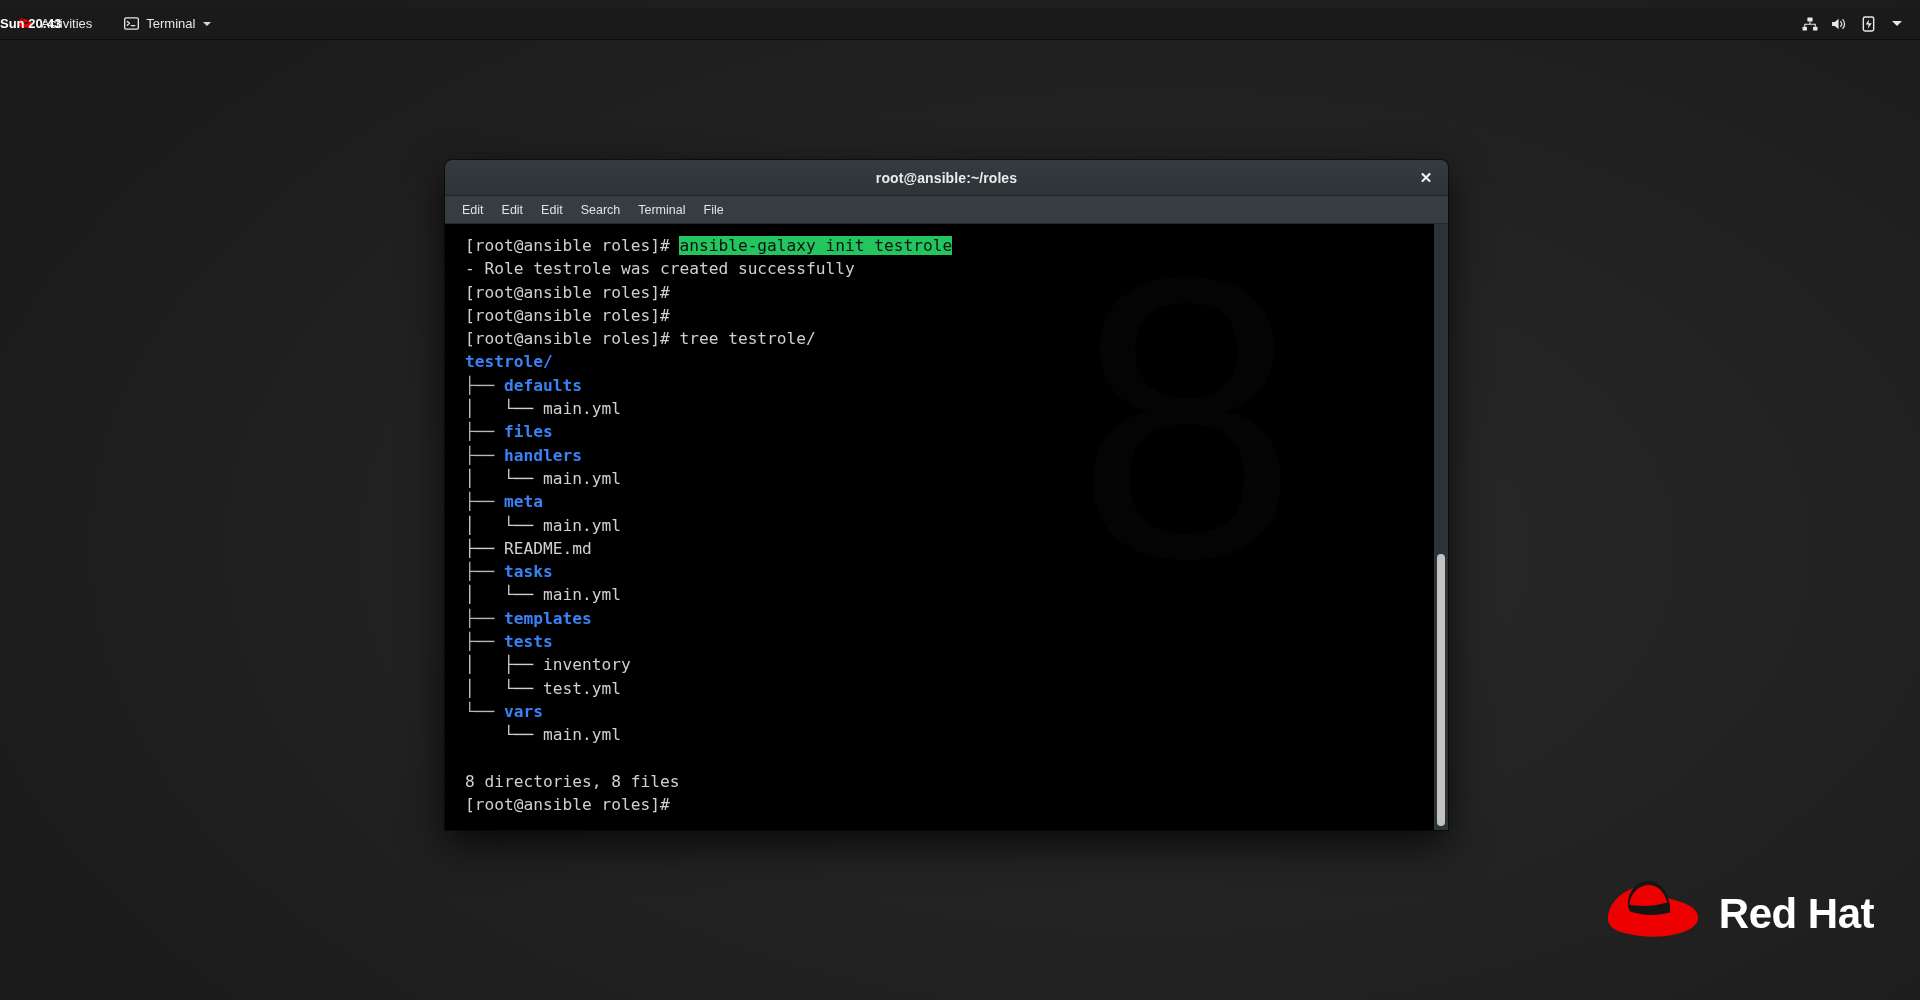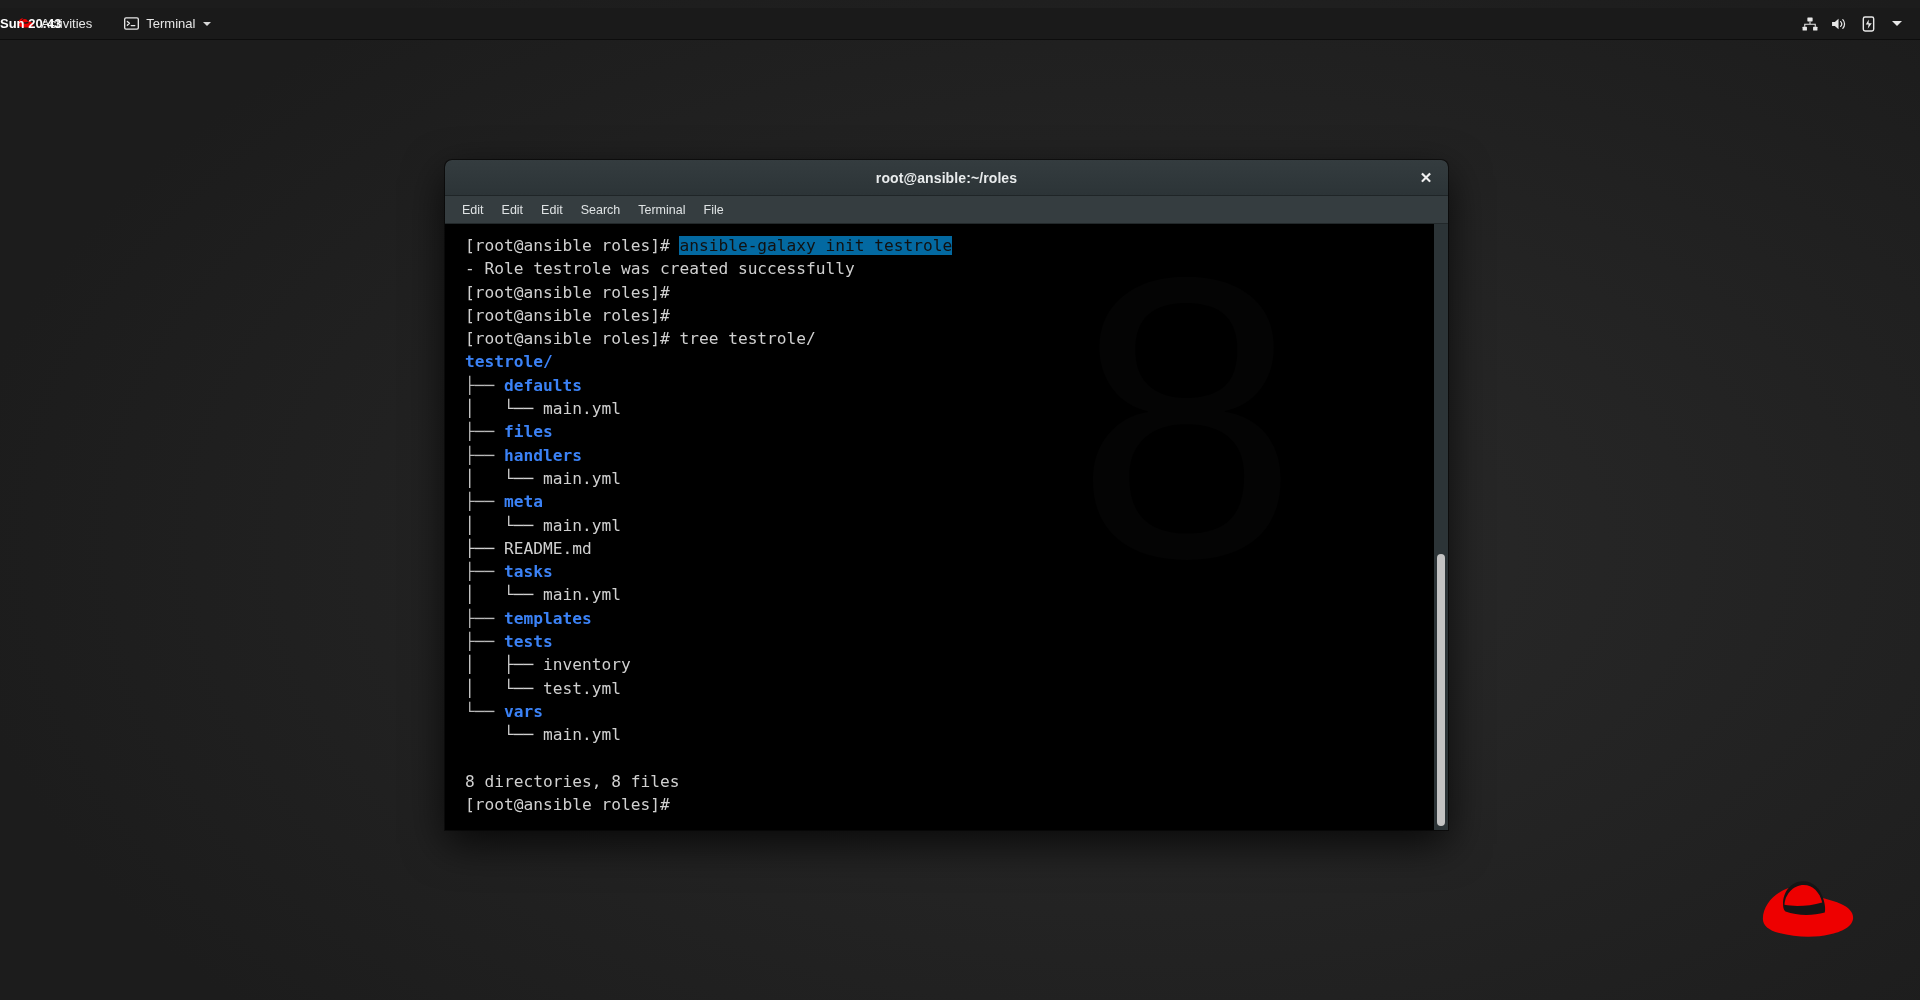--- a/index.html
+++ b/index.html
@@ -117,21 +117,21 @@
     line-height:23.3px;
     color:#d4d4d4;
     white-space:pre;
     z-index:2;
   }
   .tline { height:23.3px; }
   .c-dir  { color:#3b82f6; font-weight:700; }
   .c-txt  { color:#d0d0d0; }
   .c-tree { color:#b8b8b8; }
   .sel {
-    background:#0369a1; color:#111111;
+    background:#22c55e; color:#111111;
   }
   
   #scrollbar {
     position:absolute; right:0; top:0; width:14px; height:606px;
     background:#2c3437;
     z-index:3;
   }
   #scroll-thumb {
     position:absolute; left:3px; width:8px;
     top:330px; bottom:4px;
@@ -247,16 +247,17 @@
 
   <div id="rhel-logo">
     <span>
       <svg width="96" height="72" viewBox="0 0 100 74">
         <path d="M30 12C15 17 3 30 3 44c0 7 6 12 17 15 17 4.6 38 5 52 1.5C85 58 97 52 97 43c0-6-5-11-12-14-3-1.3-6.4-2.6-9.8-3.6" fill="#ee0000"></path>
         <path d="M24 28.5C24 16.5 32 5 45 5c11 0 18.5 8.5 21.5 20 1.5 5.5 1.6 9 1 12.5-12.5 3.5-28.5 3.6-41 -1-2.2-1.8-2.5-4.8-2.5-8z" fill="#151515"></path>
         <path d="M25.5 29.5C26 19 34.5 9 45.5 9 55 9 62 16.5 64.8 27 51.5 31 36 31.5 25.5 29.5z" fill="#ee0000"></path>
       </svg>
     </span>
     <div id="rhel-text">
+      <div id="rh-line1">Red Hat</div>
     </div>
   </div>
 
 </div>
 
 </body></html>

